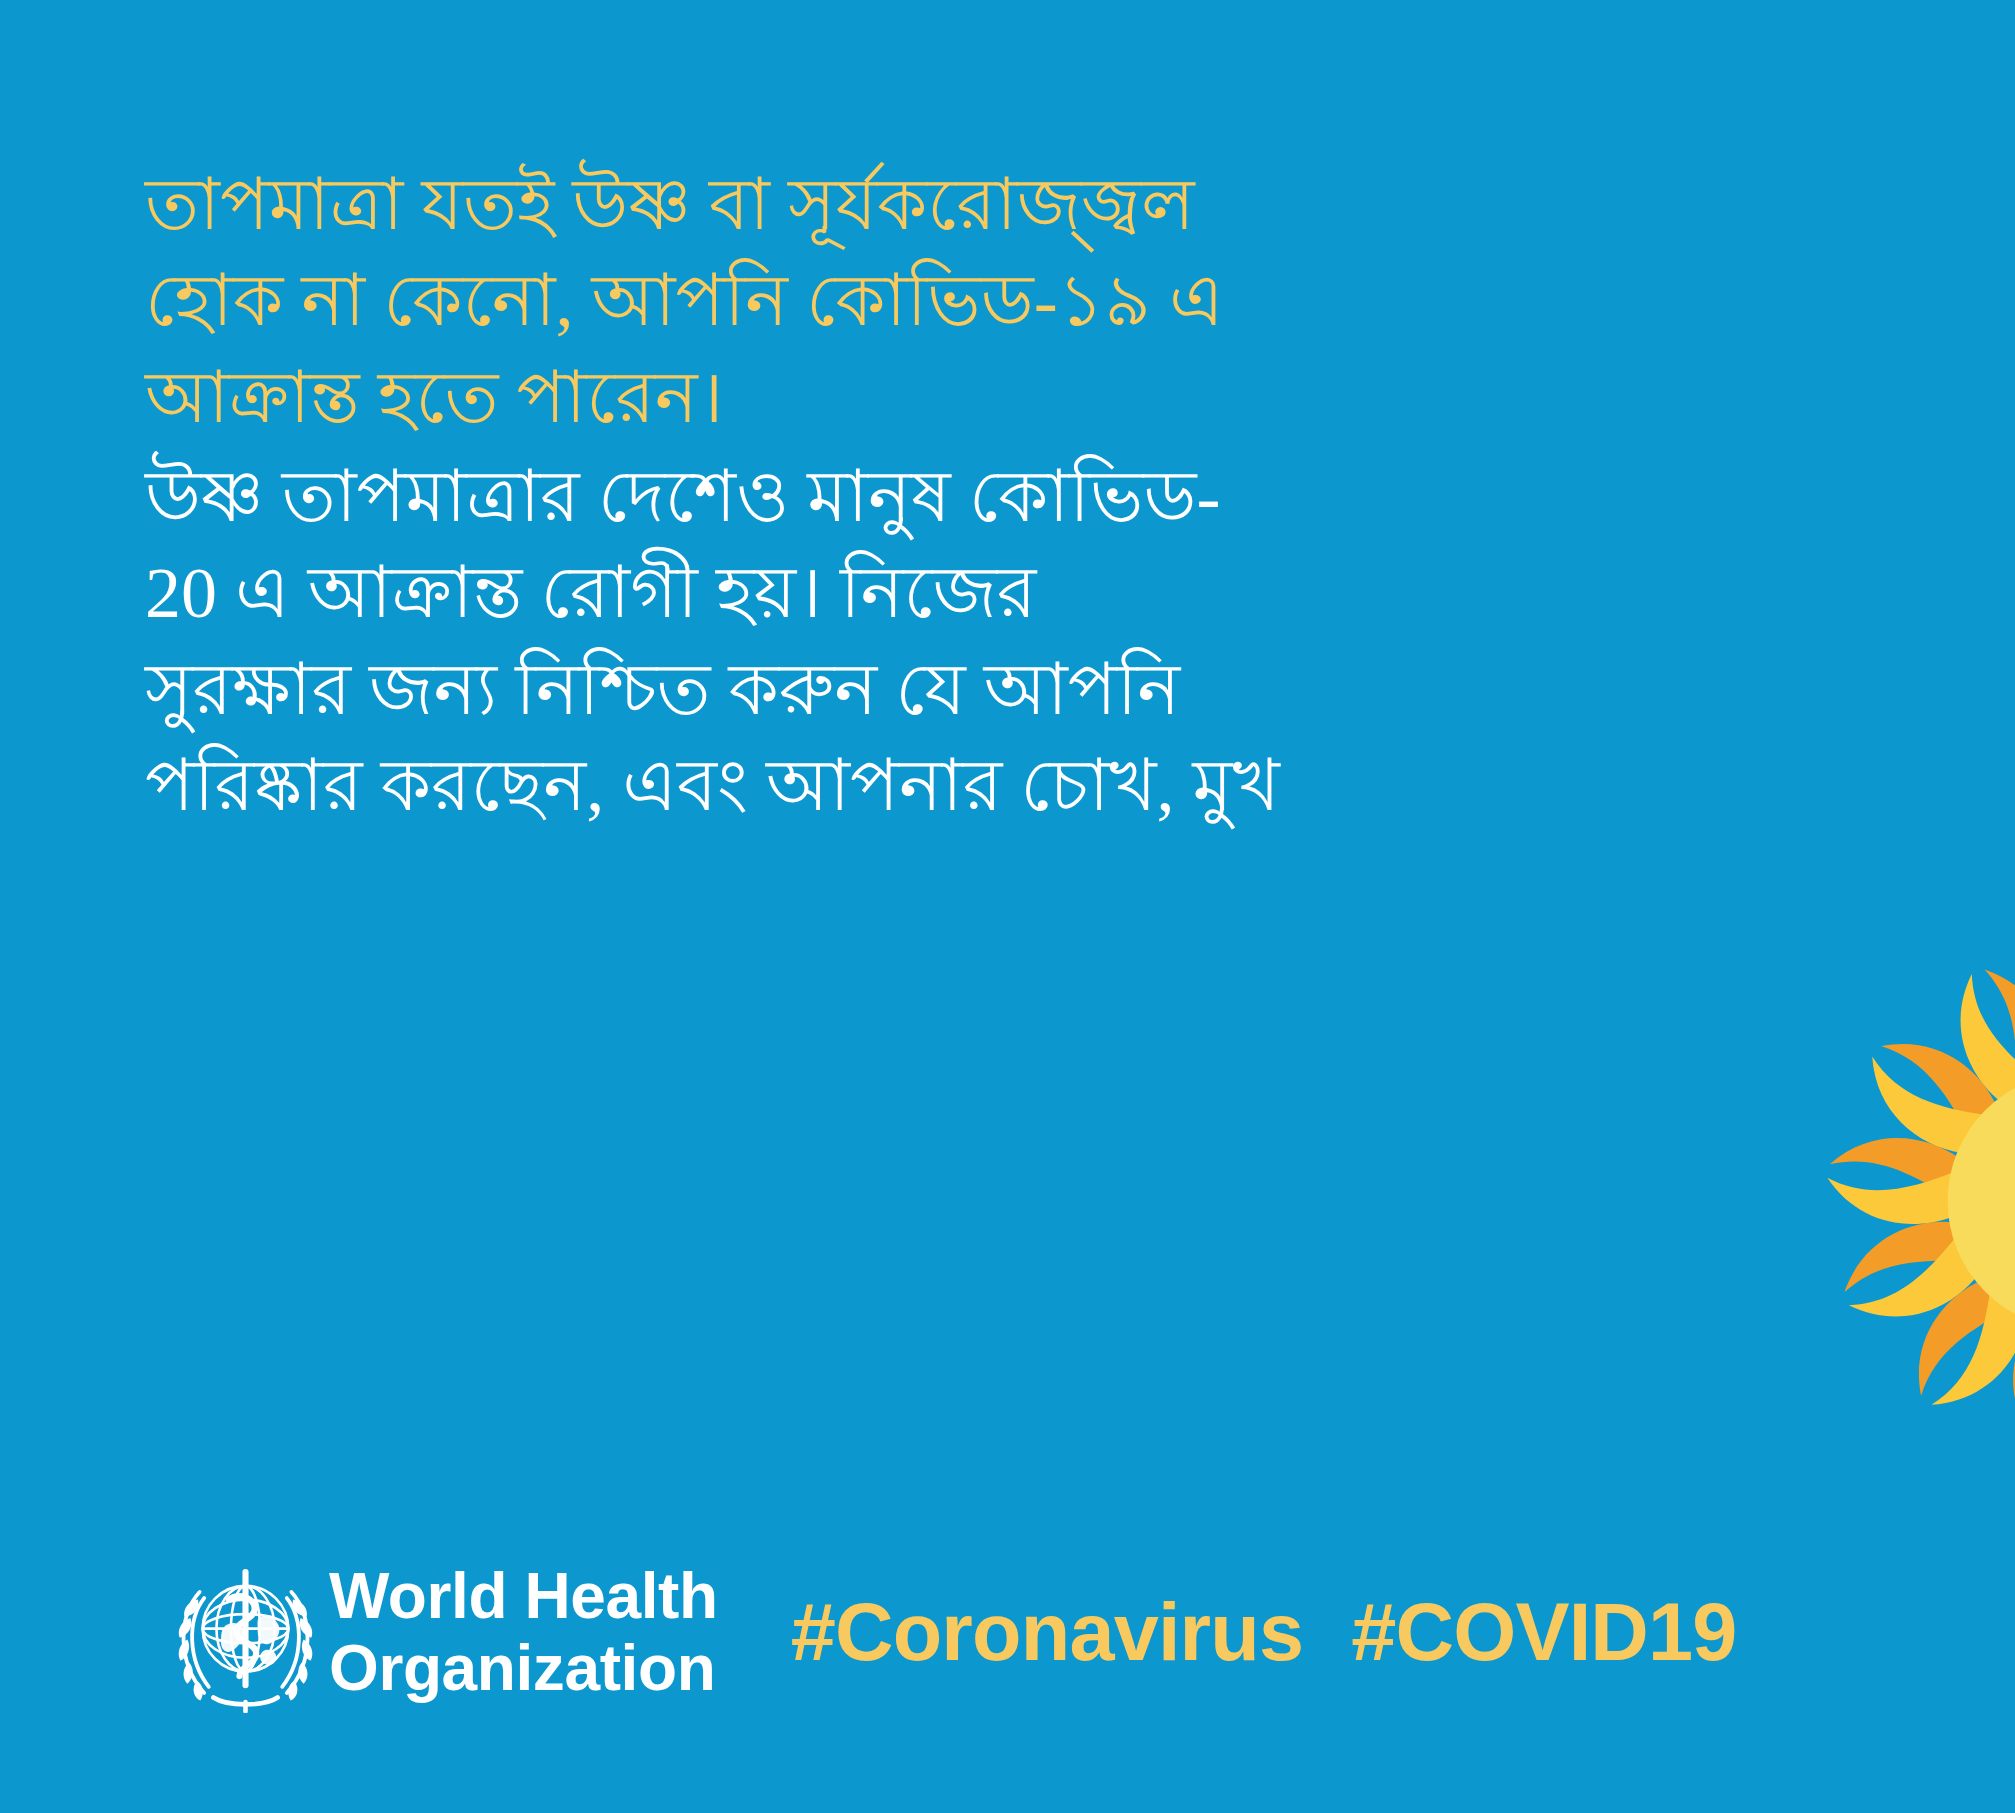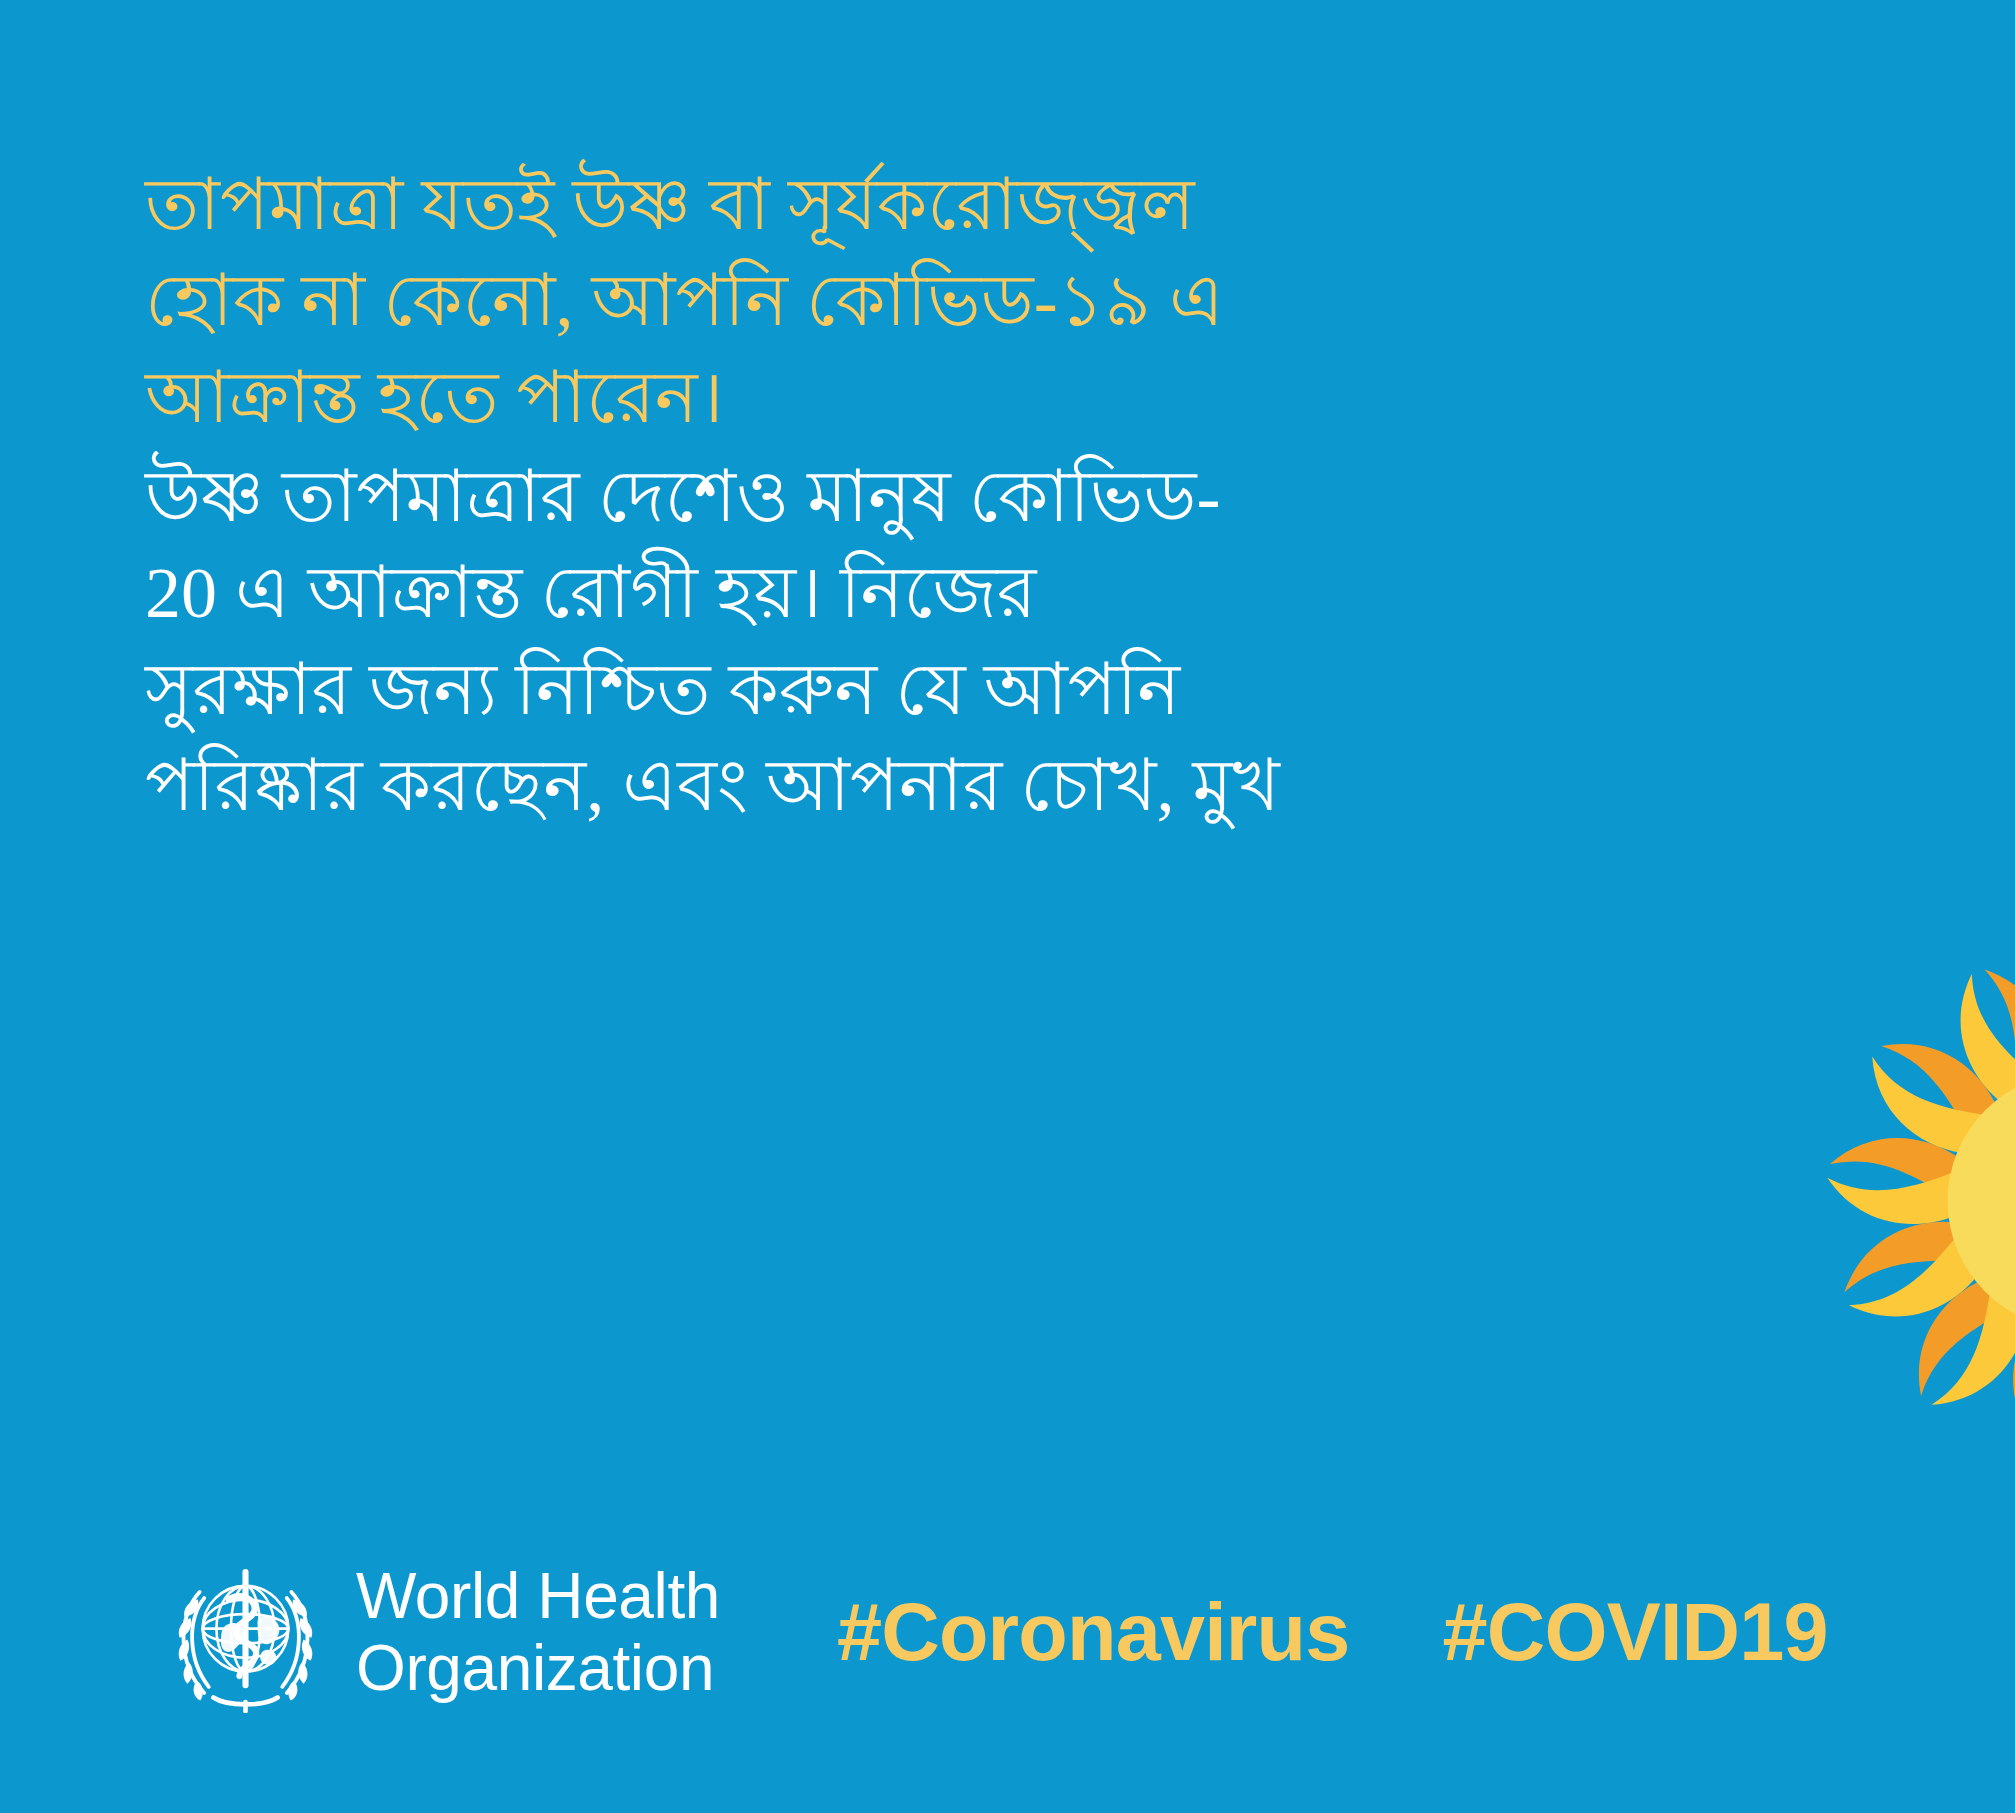--- a/index.html
+++ b/index.html
@@ -71,34 +71,34 @@
     display: flex;
     align-items: center;
   }
   .who-emblem {
     width: 153px;
     height: 161px;
     flex: 0 0 auto;
   }
   .who-emblem svg { display: block; width: 100%; height: 100%; }
   .who-wordmark {
-    margin-left: 34px;
+    margin-left: 7px;
     color: #ffffff;
     font-family: "Liberation Sans", "DejaVu Sans", sans-serif;
-    font-weight: normal;
+    font-weight: bold;
     font-size: 64px;
     line-height: 1.12;
     letter-spacing: -0.4px;
     white-space: nowrap;
   }
   .hashtags {
-    margin-left: 117px;
+    margin-left: 73px;
     display: flex;
     align-items: baseline;
-    gap: 93px;
+    gap: 48px;
     color: #f8c95e;
     font-family: "Liberation Sans", "DejaVu Sans", sans-serif;
     font-weight: bold;
     font-size: 81px;
     letter-spacing: -0.8px;
     white-space: nowrap;
   }
 </style>
 </head>
 <body>

